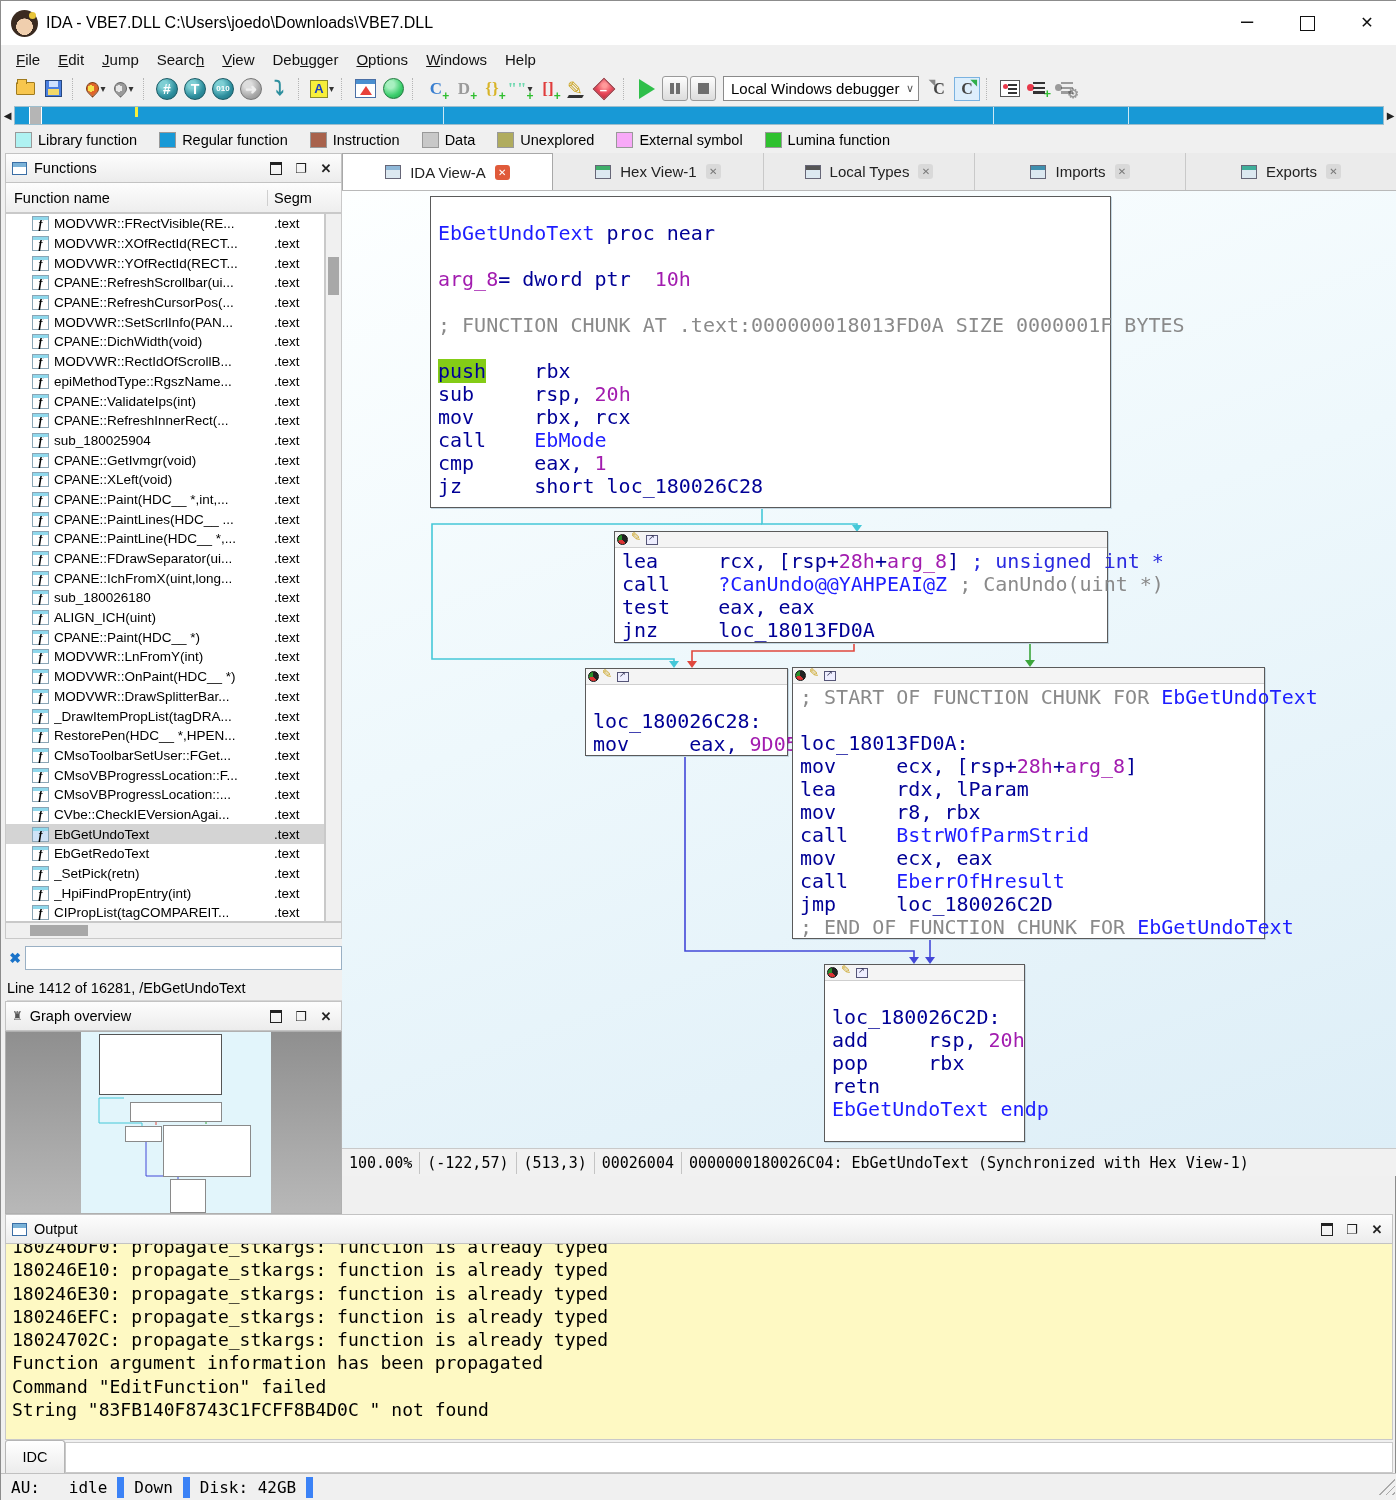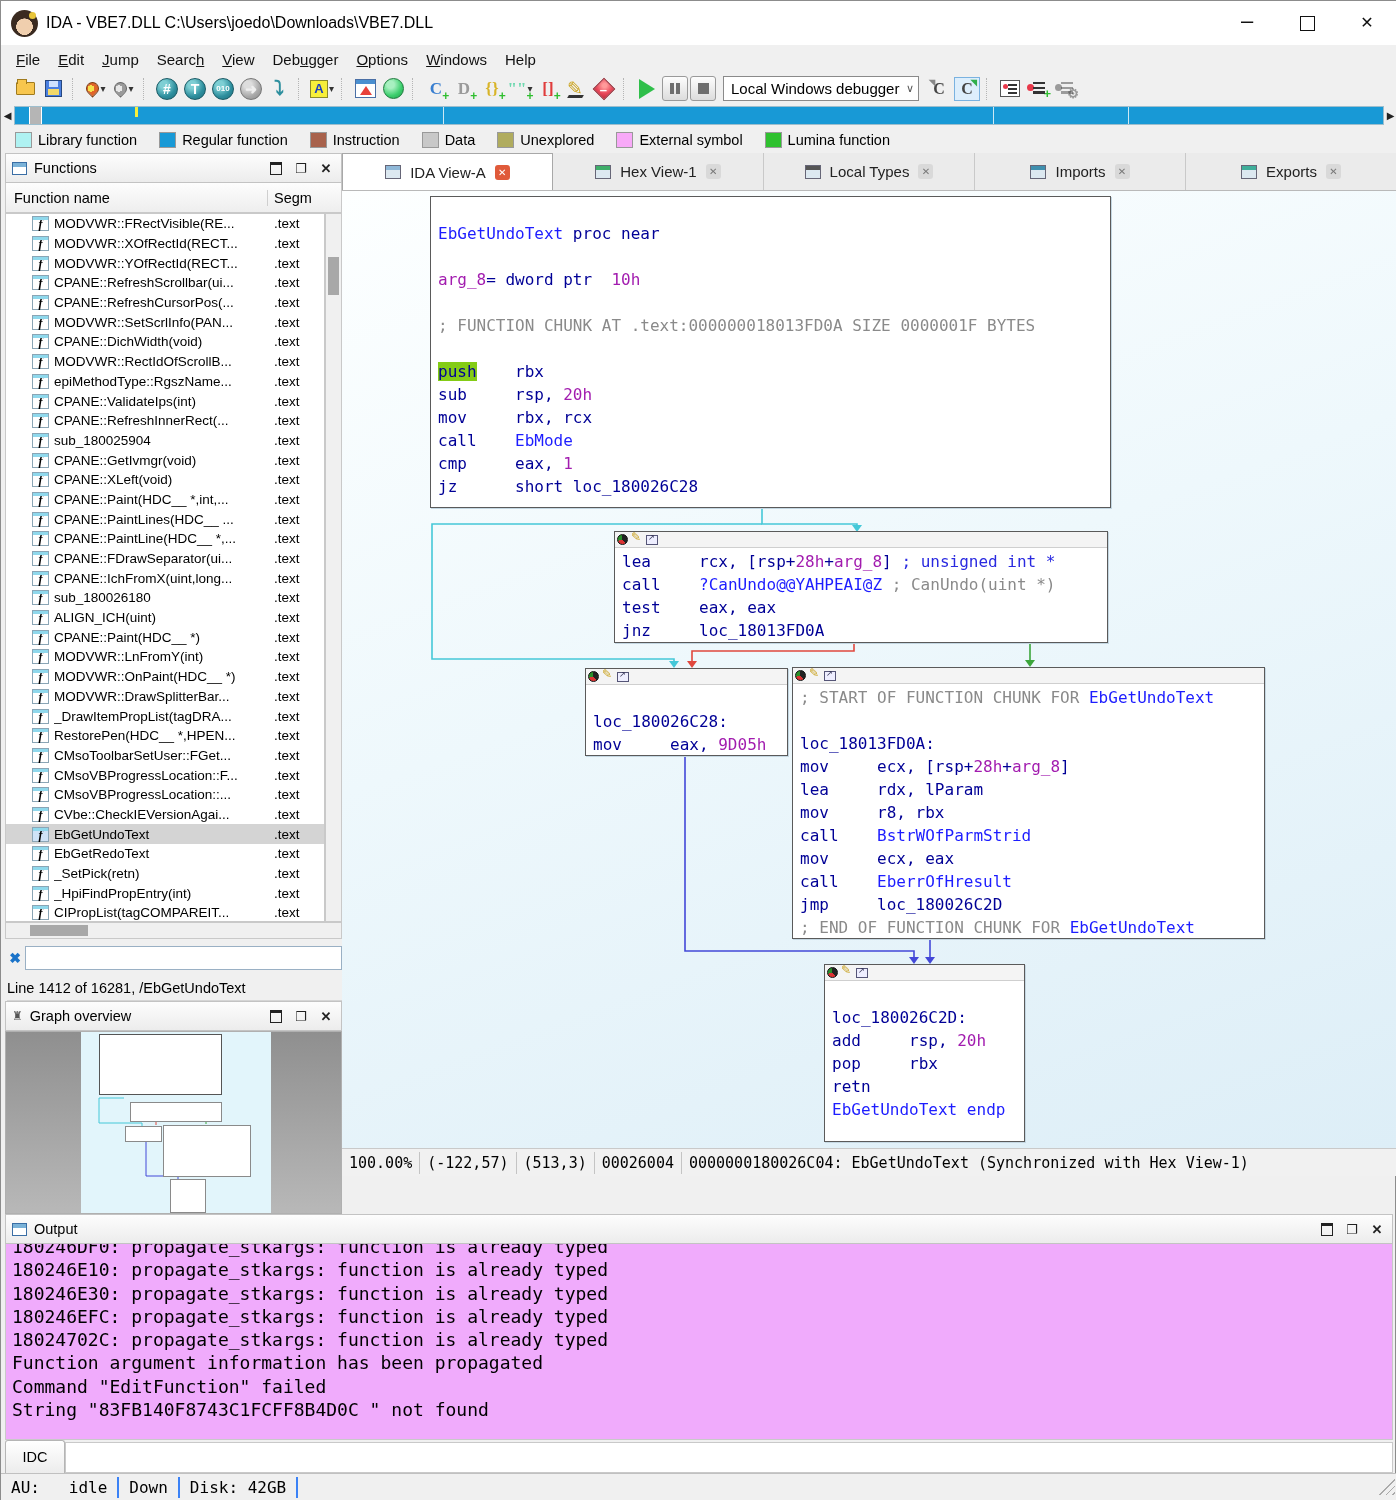--- a/index.html
+++ b/index.html
@@ -143,41 +143,41 @@
 
   #gcanvas { position:absolute; left:0; top:38px; width:1055px; height:957px; background:linear-gradient(160deg,#fdffff 0%,#eef8fc 45%,#ddeef7 100%); overflow:hidden; }
   #edges { position:absolute; left:0; top:0; }
   .gnode { position:absolute; background:#fff; border:1px solid #5a5a5a; box-shadow:1px 1px 0 #c4d7e2; }
   .node-head { height:16px; background:#f4f4f4; border-bottom:1px solid #cfcfcf; display:flex; align-items:center; gap:3px; padding-left:2px; }
   .nh-ball { width:11px; height:11px; border-radius:50%; background:conic-gradient(#222 0 40%, #d33 40% 70%, #2a8f2a 70% 100%); border:1px solid #111; }
   .nh-pencil { width:12px; height:12px; position:relative; }
   .nh-pencil::before { content:"✎"; position:absolute; top:-4px; left:0; font-size:12px; color:#c9a11c; }
   .nh-frame { width:12px; height:10px; border:1px solid #557; background:#eef; position:relative; }
   .nh-frame::before { content:"↗"; position:absolute; left:1px; top:-3px; font-size:8px; color:#335; }
-  .node-body { padding:2px 7px; font-family:"DejaVu Sans Mono",monospace; font-size:16px; line-height:23px; white-space:pre; }
+  .node-body { padding:2px 7px; font-family:"DejaVu Sans Mono",monospace; font-size:20px; line-height:23px; white-space:pre; }
   .c-ins { color:#000096; } .c-num { color:#a21caf; } .c-name { color:#1d1dff; }
   .c-cmt { color:#8a8a8a; } .c-cmtb { color:#2a2ae0; }
   .c-hl { background:#84cc16; color:#000096; }
 
   #gstatus { position:absolute; left:0; top:995px; width:1055px; height:28px; background:#f1f1f1; border-top:1px solid #c9c9c9; display:flex; align-items:center; font-family:"DejaVu Sans Mono",monospace; font-size:15px; }
   .gs-cell { padding:0 7px; border-right:1px solid #c4c4c4; height:22px; display:flex; align-items:center; white-space:nowrap; }
   .gs-cell:last-child { border-right:none; }
 
   
   #output-panel { left:4px; top:1213px; width:1388px; height:259px; }
   #out-head { position:absolute; left:0; top:0; width:1388px; }
-  #out-log { position:absolute; left:0; top:30px; width:1388px; height:196px; background:#f0abfc; border:1px solid #c9c9c9; border-top:none; overflow:hidden; font-family:"DejaVu Sans Mono",monospace; font-size:18px; line-height:23.3px; padding-left:6px; }
+  #out-log { position:absolute; left:0; top:30px; width:1388px; height:196px; background:#fef9c3; border:1px solid #c9c9c9; border-top:none; overflow:hidden; font-family:"DejaVu Sans Mono",monospace; font-size:18px; line-height:23.3px; padding-left:6px; }
   #out-log .clip { margin-top:-9px; }
   #idc-row { position:absolute; left:0; top:226px; width:1388px; height:33px; display:flex; }
   #idc-tab { width:60px; height:33px; background:linear-gradient(#fff,#ececec); border:1px solid #b5b5b5; border-bottom:none; border-radius:3px 3px 0 0; display:flex; align-items:center; justify-content:center; font-size:14.5px; }
   #idc-input { flex:1; background:#fff; border:1px solid #c9c9c9; margin-top:2px; }
 
   
   #statusbar { left:0; top:1472px; width:1396px; height:27px; background:#f0f0f0; border-top:1px solid #c0c0c0; display:flex; align-items:center; font-family:"DejaVu Sans Mono",monospace; font-size:16px; }
-  .sb-cell { padding:0 10px; height:21px; display:flex; align-items:center; border-right:2px solid #3b82f6; white-space:pre; }
+  .sb-cell { padding:0 10px; height:21px; display:flex; align-items:center; border-right:7px solid #3b82f6; white-space:pre; }
   #sb-grip { margin-left:auto; width:16px; height:16px; margin-right:2px;
     background:linear-gradient(135deg, transparent 0 50%, #aaa 50% 55%, transparent 55% 70%, #aaa 70% 75%, transparent 75% 90%, #aaa 90% 95%, transparent 95%); }
 </style>
 </head>
 <body>
 
 <div id="win">
 
   <div id="titlebar" class="abs">
     <div id="app-icon"></div>

